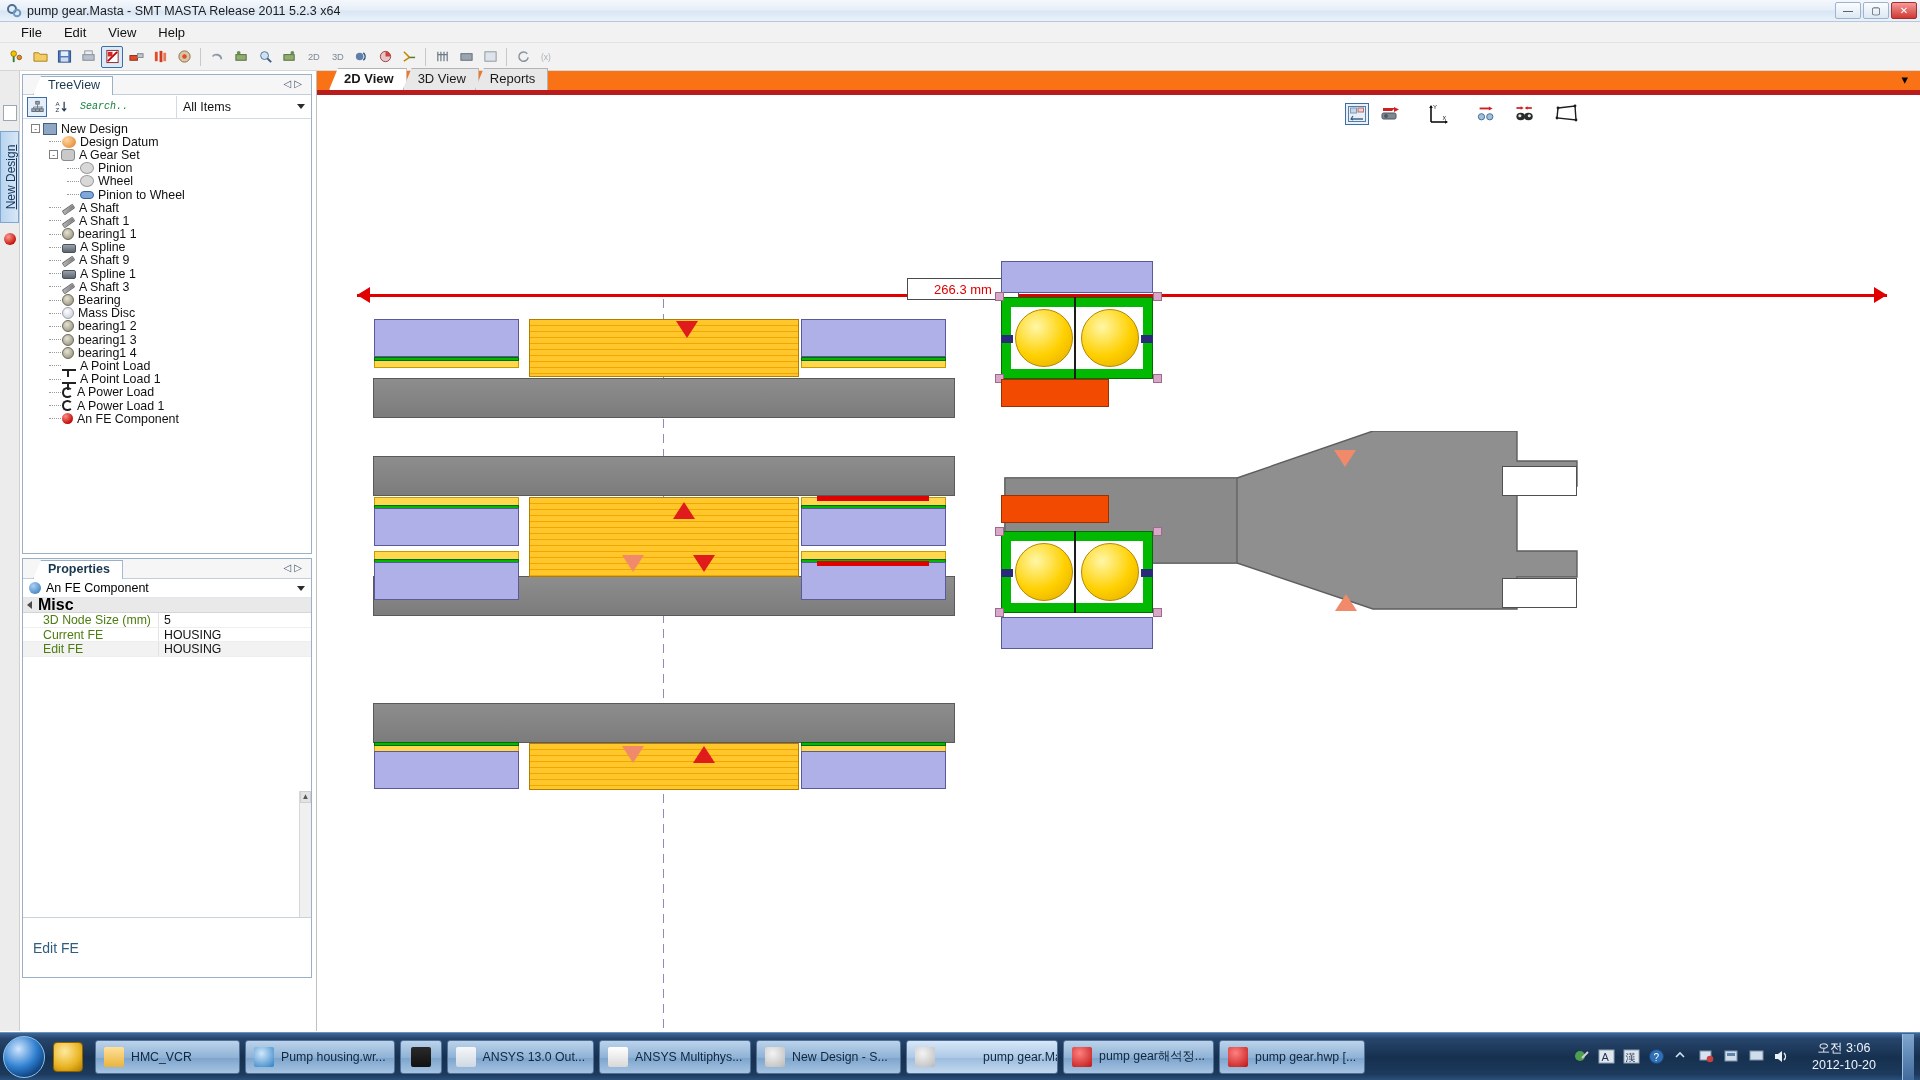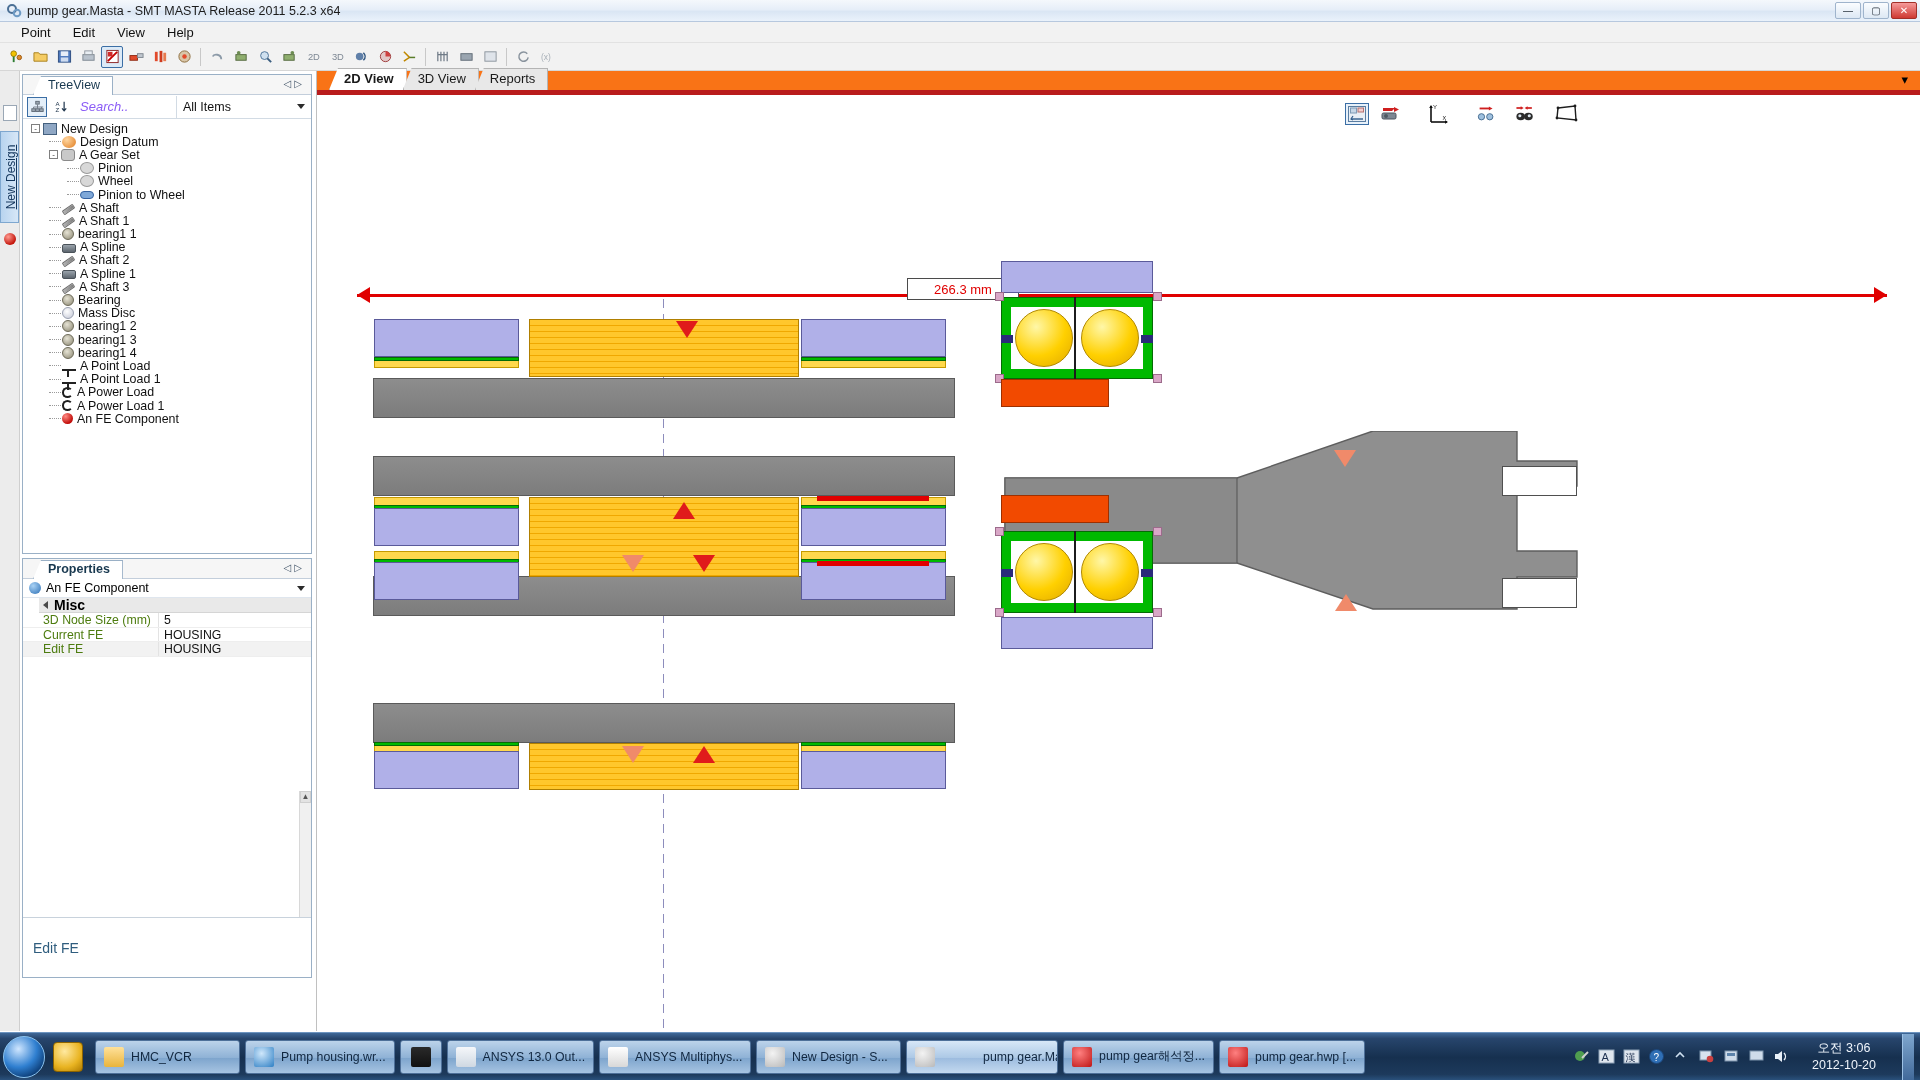--- a/index.html
+++ b/index.html
@@ -87,21 +87,21 @@
     font-size:12.5px; color:#18384f;
     clip-path: polygon(8px 0,100% 0,100% 100%,0 100%);
   }
   .panel-arrows{ position:absolute; right:6px; top:3px; font-size:10px; color:#44566a; letter-spacing:3px;}
   .tree-toolbar{
     height:24px; border-bottom:1px solid #d2dbe4; background:#fff;
     display:flex; align-items:center; padding-left:4px; gap:4px; position:relative;
   }
   .tt-btn{ width:20px;height:20px; display:flex;align-items:center;justify-content:center; }
   .tt-btn.sel{ border:1px solid #3b6ea5; background:#e4eff9; }
-  .tt-search{ flex:1; font-size:13px; color:#8b5cf6; font-style:italic; padding-left:5px;}
+  .tt-search{ flex:1; font-size:10px; color:#15803d; font-style:italic; padding-left:5px;font-family:Liberation Mono, monospace;}
   .tt-combo{ width:135px; height:22px; border-left:1px solid #d2dbe4; display:flex;
     align-items:center; justify-content:space-between; padding:0 6px; font-size:12.5px;color:#111;}
   .caret-dn{ width:0;height:0;border-left:4px solid transparent;border-right:4px solid transparent;
              border-top:5px solid #2b2b2b;}
   .tree-body{ position:relative; height:431px; overflow:hidden; background:#fff; padding-top:3px;}
   .trow{ height:13.2px; display:flex; align-items:center; font-size:12.4px; color:#101010; white-space:nowrap;}
   .t-ind{ display:inline-block; }
   .exp{ width:9px;height:9px;border:1px solid #7f7f7f;background:#fff; margin-right:3px;
         font-size:8px; line-height:7px; text-align:center; color:#333;}
   .ticon{ width:14px;height:12px; margin-right:4px; position:relative; flex:none;}
@@ -126,21 +126,21 @@
   .proppanel{
     position:absolute; left:22px; top:558px; width:290px; height:420px;
     background:#fff; border:1px solid #9ab0c6;
   }
   .prop-head{ height:19px; display:flex; align-items:center; padding:0 6px; font-size:12.5px;
     border-bottom:1px solid #dfe6ee; background:#fff;}
   .prop-head .dot{ width:12px;height:12px;border-radius:50%;margin-right:5px;
     background:radial-gradient(circle at 35% 32%,#a9d2f5,#2c6fb5);}
   .prop-combo-caret{ margin-left:auto; }
   .prop-group{ height:15px; background:#e9e9e9; display:flex; align-items:center;
-    font-weight:bold; font-size:14px; padding-left:4px; border-bottom:1px solid #d5d5d5;margin-left:16px;}
+    font-weight:bold; font-size:16px; padding-left:4px; border-bottom:1px solid #d5d5d5;}
   .prop-group .tri{ width:0;height:0;border-top:4px solid transparent;border-bottom:4px solid transparent;
     border-right:5px solid #4a4a4a; margin-right:6px;}
   .prow{ height:14.5px; display:flex; font-size:12.3px; border-bottom:1px solid #eeeeee;}
   .prow .k{ width:136px; padding-left:20px; color:#4d7c0f; border-right:1px solid #e3e3e3;}
   .prow .v{ flex:1; padding-left:5px; color:#101010;}
   .prow.alt{ background:#f2f2f2;}
   .prop-foot{
     position:absolute; left:0; bottom:0; width:288px; height:60px;
     border-top:1px solid #c8d2dc; background:#fff;
     display:flex; align-items:center; padding-left:10px;
@@ -243,21 +243,21 @@
     </span>
     <span class="tb-text">pump gear.Masta - SMT MASTA Release 2011 5.2.3 x64</span>
     <div class="win-btns">
       <div class="win-btn">—</div>
       <div class="win-btn">▢</div>
       <div class="win-btn close">✕</div>
     </div>
   </div>
 
   <div class="menubar">
-    <div class="mi">Point</div>
+    <div class="mi">File</div>
     <div class="mi">Edit</div>
     <div class="mi">View</div>
     <div class="mi">Help</div>
   </div>
 
   <div class="toolbar">
     <div class="tbtn">
         <svg class="gl" viewBox="0 0 16 16">
           <circle cx="5" cy="5" r="3" fill="#f3c300" stroke="#a07c00"></circle>
           <path d="M5 8 L5 14" stroke="#2f7d32" stroke-width="2"></path>
@@ -485,21 +485,21 @@
         <div class="trow">
           <span class="t-ind" style="width: 26px;"></span>
           <span style="width: 12px; height: 1px; border-top: 1px dotted rgb(154, 154, 154); margin-right: 1px;"></span>
           <span class="ticon ic-spline"></span>
           <span>A Spline</span>
         </div>
         <div class="trow">
           <span class="t-ind" style="width: 26px;"></span>
           <span style="width: 12px; height: 1px; border-top: 1px dotted rgb(154, 154, 154); margin-right: 1px;"></span>
           <span class="ticon ic-shaft"></span>
-          <span>A Shaft 2</span>
+          <span>A Shaft 9</span>
         </div>
         <div class="trow">
           <span class="t-ind" style="width: 26px;"></span>
           <span style="width: 12px; height: 1px; border-top: 1px dotted rgb(154, 154, 154); margin-right: 1px;"></span>
           <span class="ticon ic-spline"></span>
           <span>A Spline 1</span>
         </div>
         <div class="trow">
           <span class="t-ind" style="width: 26px;"></span>
           <span style="width: 12px; height: 1px; border-top: 1px dotted rgb(154, 154, 154); margin-right: 1px;"></span>

